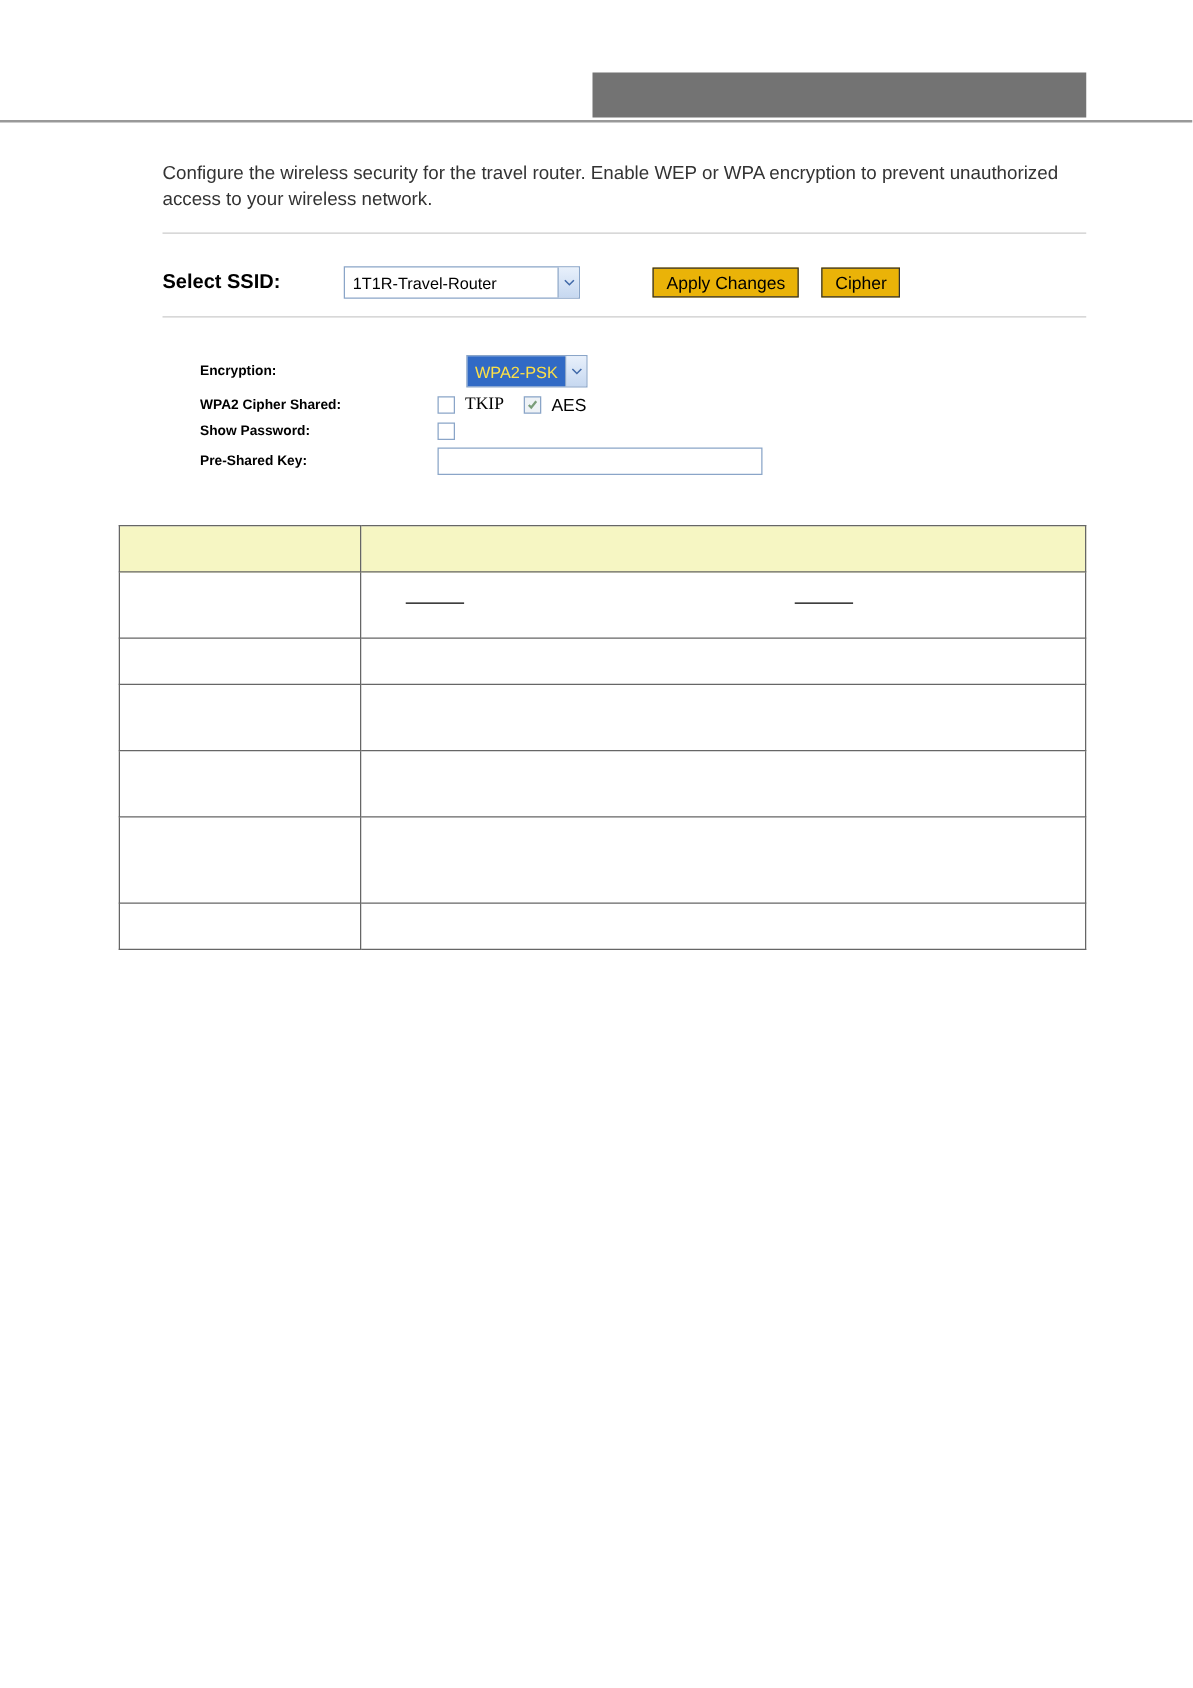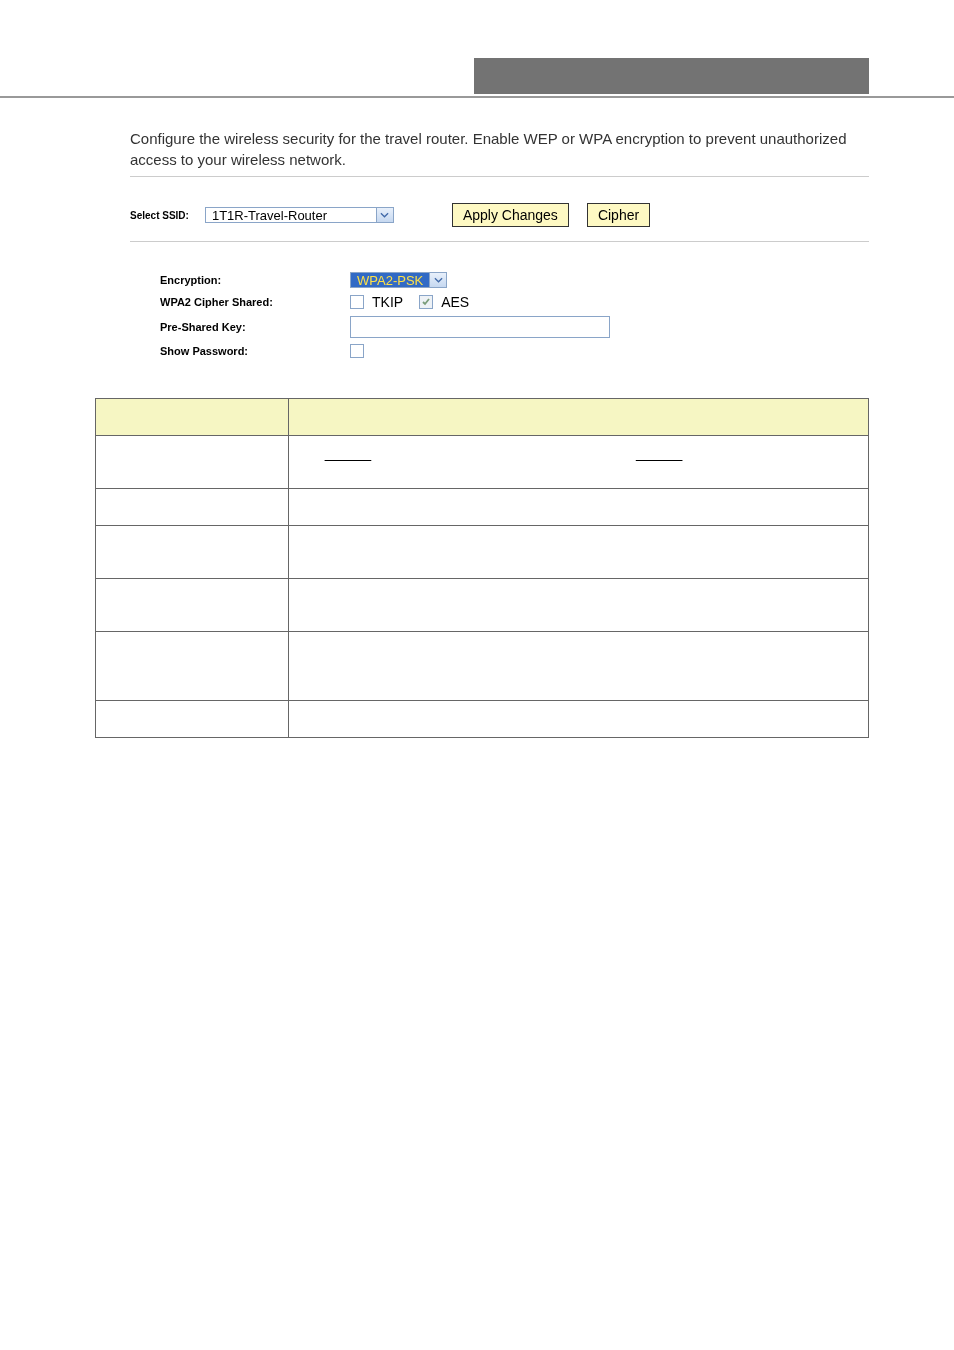--- a/index.html
+++ b/index.html
@@ -33,40 +33,41 @@
       font-size: 24px;
       font-weight: bold;
       margin-bottom: 18px;
     }
     .description {
       color: #333;
       font-size: 15px;
       line-height: 1.4;
       margin-bottom: 8px;
       border-bottom: 1px solid #ccc;
-      padding-bottom: 6px;
+      padding-bottom: 16px;
     }
     .ssid-row {
       display: flex;
       align-items: center;
       gap: 8px;
       padding: 18px 0 14px 0;
       border-bottom: 1px solid #ccc;
     }
     .ssid-label {
       font-weight: bold;
-      font-size: 10px;
-      margin-right: 8px;
+      font-size: 16px;
+      margin-right: 20px;
     }
     .select-wrap {
       display: inline-flex;
       align-items: stretch;
       border: 1px solid #8aa5c8;
       background: #fff;
-      height: 16px;
+      height: 26px;
+      margin-left: 23px;
     }
     .select-wrap .select-text {
       padding: 2px 6px;
       min-width: 170px;
       display: flex;
       align-items: center;
       font-size: 13px;
       color: #000;
     }
     .select-wrap.sel-highlight .select-text {
@@ -77,21 +78,21 @@
       width: 17px;
       background: linear-gradient(#e8f0fb, #c6d8f0);
       border-left: 1px solid #8aa5c8;
       display: flex;
       align-items: center;
       justify-content: center;
     }
     .select-arrow svg { width: 9px; height: 6px; }
     .btn {
       border: 1px solid #333;
-      background: #fef9c3;
+      background: #eab308;
       padding: 3px 10px;
       font-size: 14px;
       cursor: pointer;
       font-family: inherit;
     }
     .btn-apply { margin-left: 50px; }
     .btn-reset { margin-left: 10px; }
     .form-section {
       padding: 30px 0 0 30px;
     }
@@ -122,21 +123,21 @@
       background: #eef2f6;
     }
     .checkbox.checked svg { width: 10px; height: 10px; display: block; }
     .checkbox svg { display: none; }
     .cipher-opts {
       display: flex;
       align-items: center;
       gap: 4px;
       font-size: 14px;
     }
-    .cipher-opts .lbl { margin-right: 12px; }
+    .cipher-opts .lbl { margin-right: 12px; font-family: Liberation Serif, serif; }
     .text-input {
       border: 1px solid #8aa5c8;
       height: 22px;
       width: 260px;
       padding: 2px 4px;
       font-family: inherit;
       font-size: 13px;
     }
     .desc-table {
       border-collapse: collapse;
@@ -214,31 +215,31 @@
           <svg viewBox="0 0 10 10">
               <path d="M2 5 L4 7 L8 2" fill="none" stroke="#7a9d7a" stroke-width="1.8"></path>
             </svg>
         </span>
         <span>AES</span>
       </div>
     </div>
 
 
     <div class="form-row">
-      <span class="form-label">Pre-Shared Key:</span>
-      <input class="text-input" type="text" value="" style="">
-    </div>
-
-    <div class="form-row">
       <span class="form-label">Show Password:</span>
       <span class="checkbox">
         
       </span>
     </div>
 
+    <div class="form-row">
+      <span class="form-label">Pre-Shared Key:</span>
+      <input class="text-input" type="text" value="" style="">
+    </div>
+
   </div>
 
 </div>
 
 <table class="desc-table">
   <thead>
     <tr>
         <th>&nbsp;</th>
         <th>&nbsp;</th>
       </tr>

